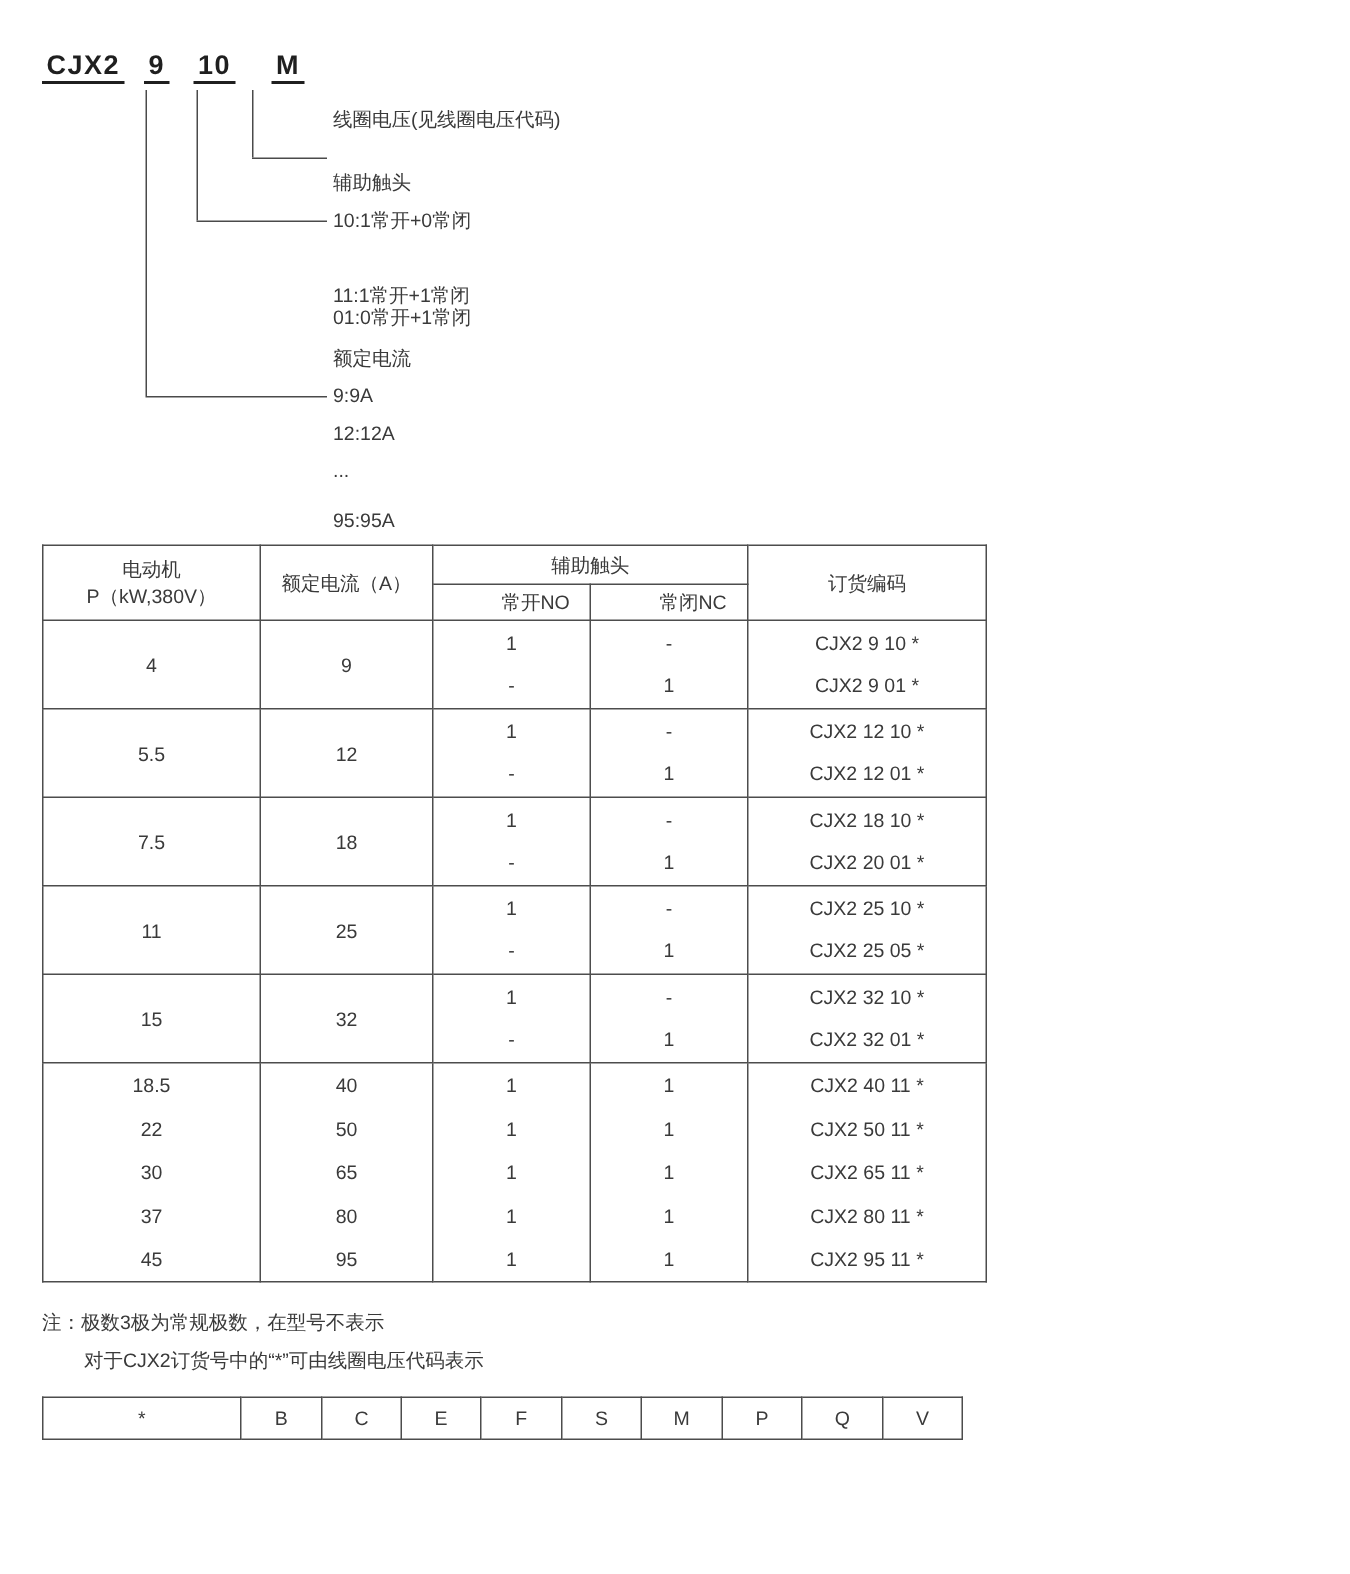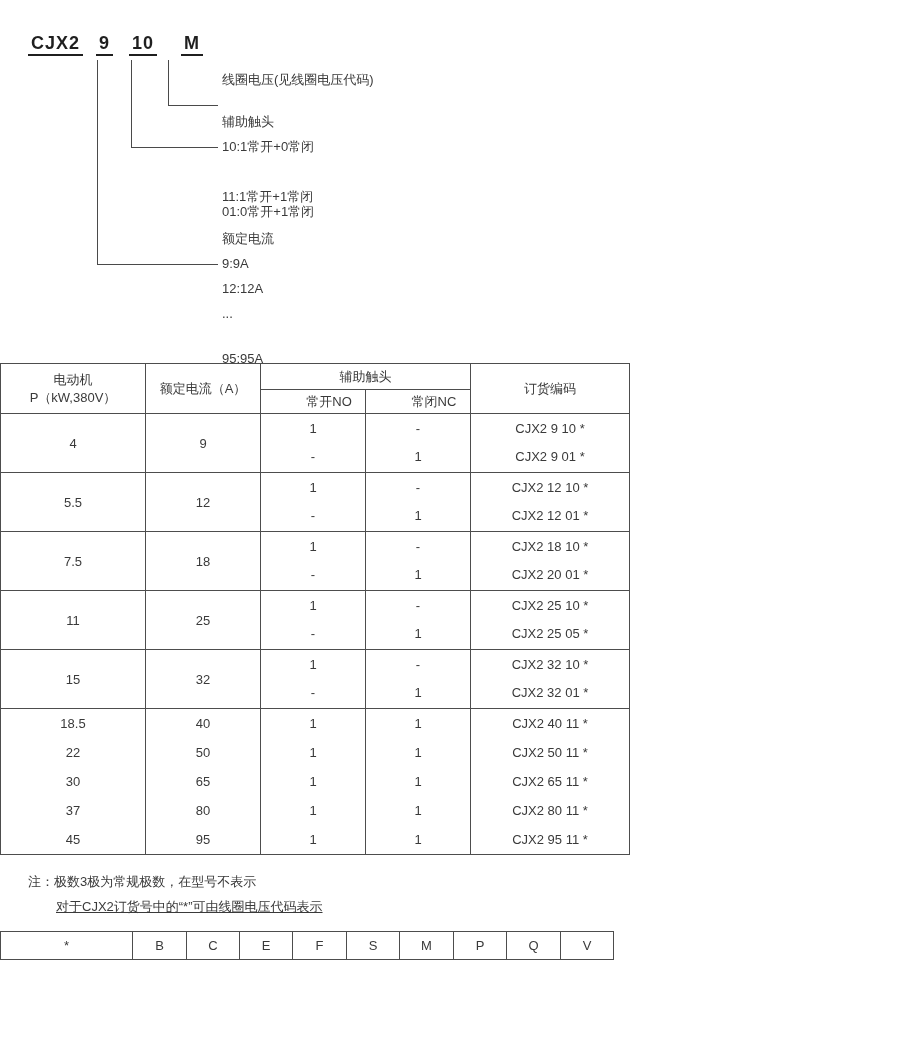--- a/index.html
+++ b/index.html
@@ -47,46 +47,47 @@
   }
   .lbl-coil    { top: 72px; }
   .lbl-aux     { top: 114px; }
   .lbl-aux-0   { top: 139px; }
   .lbl-aux-1   { top: 164px; margin-top: 40px; }
   .lbl-aux-2   { top: 189px; }
   .lbl-cur     { top: 231px; }
   .lbl-cur-0   { top: 256px; }
   .lbl-cur-1   { top: 281px; }
   .lbl-cur-2   { top: 306px; }
-  .lbl-cur-3   { top: 351px; }
+  .lbl-cur-3   { top: 339px; }
 
   
   table {
     border-collapse: collapse;
+    margin-left: 28px;
     font-size: 13px;
     color: #3a3a3a;
     table-layout: fixed;
   }
   .main-table { width: 629px; }
   .main-table th, .main-table td {
     border: 1px solid #4d4d4d;
     text-align: center;
     vertical-align: middle;
     font-weight: normal;
     padding: 0;
   }
   .main-table thead tr.h1 th { height: 26px; }
   .main-table thead tr.h2 th { height: 24px; padding-left: 32px; }
   .main-table tr.grp td { height: 59px; }
   .main-table tr.grp td .ln { line-height: 28px; }
   .main-table tr.bulk td { height: 145px; }
   .main-table tr.bulk td .ln { line-height: 29px; }
 
   .notes { margin: 14px 0 0 28px; font-size: 13px; line-height: 25px; }
-  .notes .n2 { padding-left: 28px; text-decoration: underline; }
+  .notes .n2 { padding-left: 28px; }
 
   .volt-table { width: 613px; margin-top: 12px; }
   .volt-table td {
     border: 1px solid #4d4d4d;
     height: 28px;
     text-align: center;
     padding: 0;
   }
 </style>
 </head>

